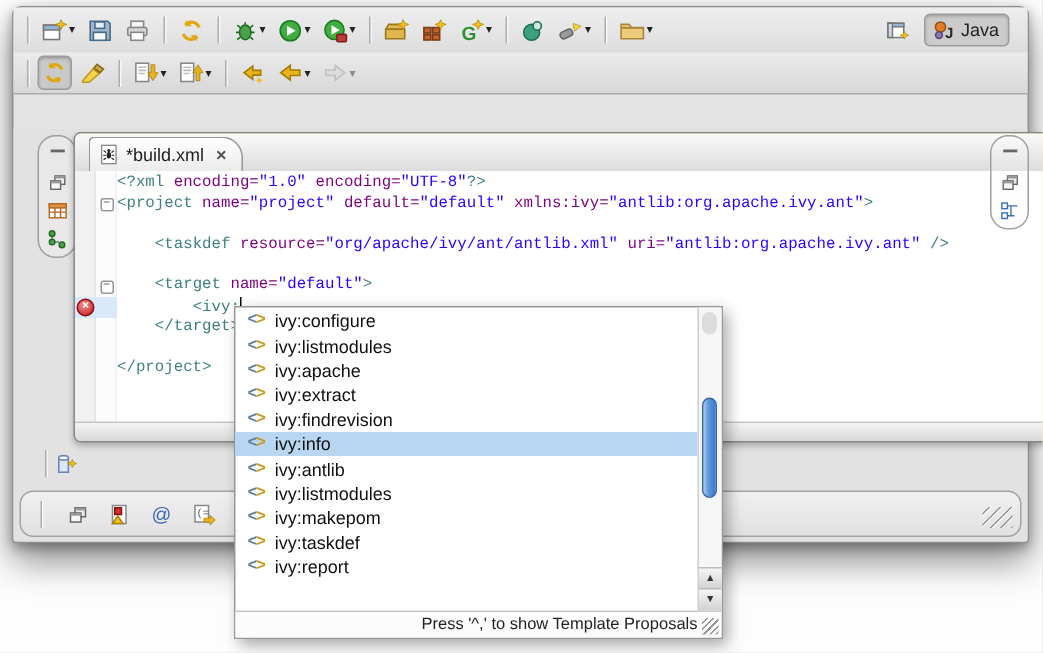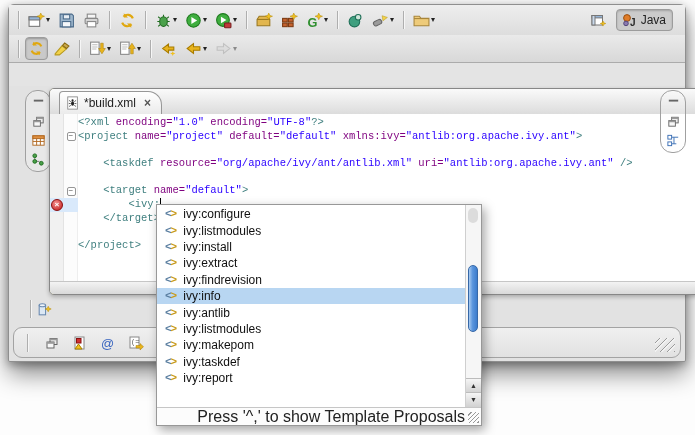--- a/index.html
+++ b/index.html
@@ -61,21 +61,21 @@
   .cl-list{position:absolute;left:0;top:1px;right:16px}
   .cl-item{display:flex;align-items:center;height:16.4px;padding-left:8px;gap:7px;font-size:12px;color:#101010}
   .cl-item.selected{background:#b8d6f2}
   .xml-el-icon{font-family:"Liberation Mono",monospace;font-weight:bold;font-size:11px;letter-spacing:-1px;flex:none}
   .xml-el-icon .lt{color:#5a7ea0}.xml-el-icon .gt{color:#c89a1a}
   .cl-scroll{position:absolute;right:0;top:0;bottom:18px;width:16px;background:#f6f6f6;border-left:1px solid #cfcfcf;box-sizing:border-box}
   .scroll-cap{position:absolute;left:2px;top:3px;width:10px;height:15px;border-radius:6px;background:#dcdcdc}
   .scroll-thumb{position:absolute;left:2px;top:60px;width:10px;height:67px;border-radius:6px;background:linear-gradient(90deg,#a9cbf0,#5a95dd 45%,#3c7ccc);border:1px solid #3668a8;box-sizing:border-box}
   .scroll-btn{position:absolute;left:0;width:15px;height:14px;font-size:7px;color:#333;text-align:center;line-height:14px;background:linear-gradient(#f5f5f5,#d1d1d1);border-top:1px solid #bcbcbc}
   .sb-up{bottom:14px}.sb-down{bottom:0}
-  .cl-status{position:absolute;left:0;right:0;bottom:0;height:18px;background:#fcfcfc;border-top:1px solid #c6c6c6;font-size:16px;color:#222;text-align:right;line-height:17px;padding-right:16px;box-sizing:border-box}
+  .cl-status{position:absolute;left:0;right:0;bottom:0;height:18px;background:#fcfcfc;border-top:1px solid #c6c6c6;font-size:11px;color:#222;text-align:right;line-height:17px;padding-right:16px;box-sizing:border-box}
   .popup-grip{position:absolute;right:2px;bottom:2px;width:11px;height:11px;background:repeating-linear-gradient(135deg,transparent 0 2px,#999 2px 3px)}
   .icon{display:inline-block;line-height:0}
 </style>
 </head>
 <body>
 
 <div>
   <div class="window">
 
 
@@ -526,21 +526,21 @@
         <div class="cl-item">
           <span class="xml-el-icon"><span class="lt">&lt;</span><span class="gt">&gt;</span></span>
           <span class="cl-label">ivy:configure</span>
         </div>
         <div class="cl-item">
           <span class="xml-el-icon"><span class="lt">&lt;</span><span class="gt">&gt;</span></span>
           <span class="cl-label">ivy:listmodules</span>
         </div>
         <div class="cl-item">
           <span class="xml-el-icon"><span class="lt">&lt;</span><span class="gt">&gt;</span></span>
-          <span class="cl-label">ivy:install</span>
+          <span class="cl-label">ivy:apache</span>
         </div>
         <div class="cl-item">
           <span class="xml-el-icon"><span class="lt">&lt;</span><span class="gt">&gt;</span></span>
           <span class="cl-label">ivy:extract</span>
         </div>
         <div class="cl-item">
           <span class="xml-el-icon"><span class="lt">&lt;</span><span class="gt">&gt;</span></span>
           <span class="cl-label">ivy:findrevision</span>
         </div>
         <div class="cl-item selected">

